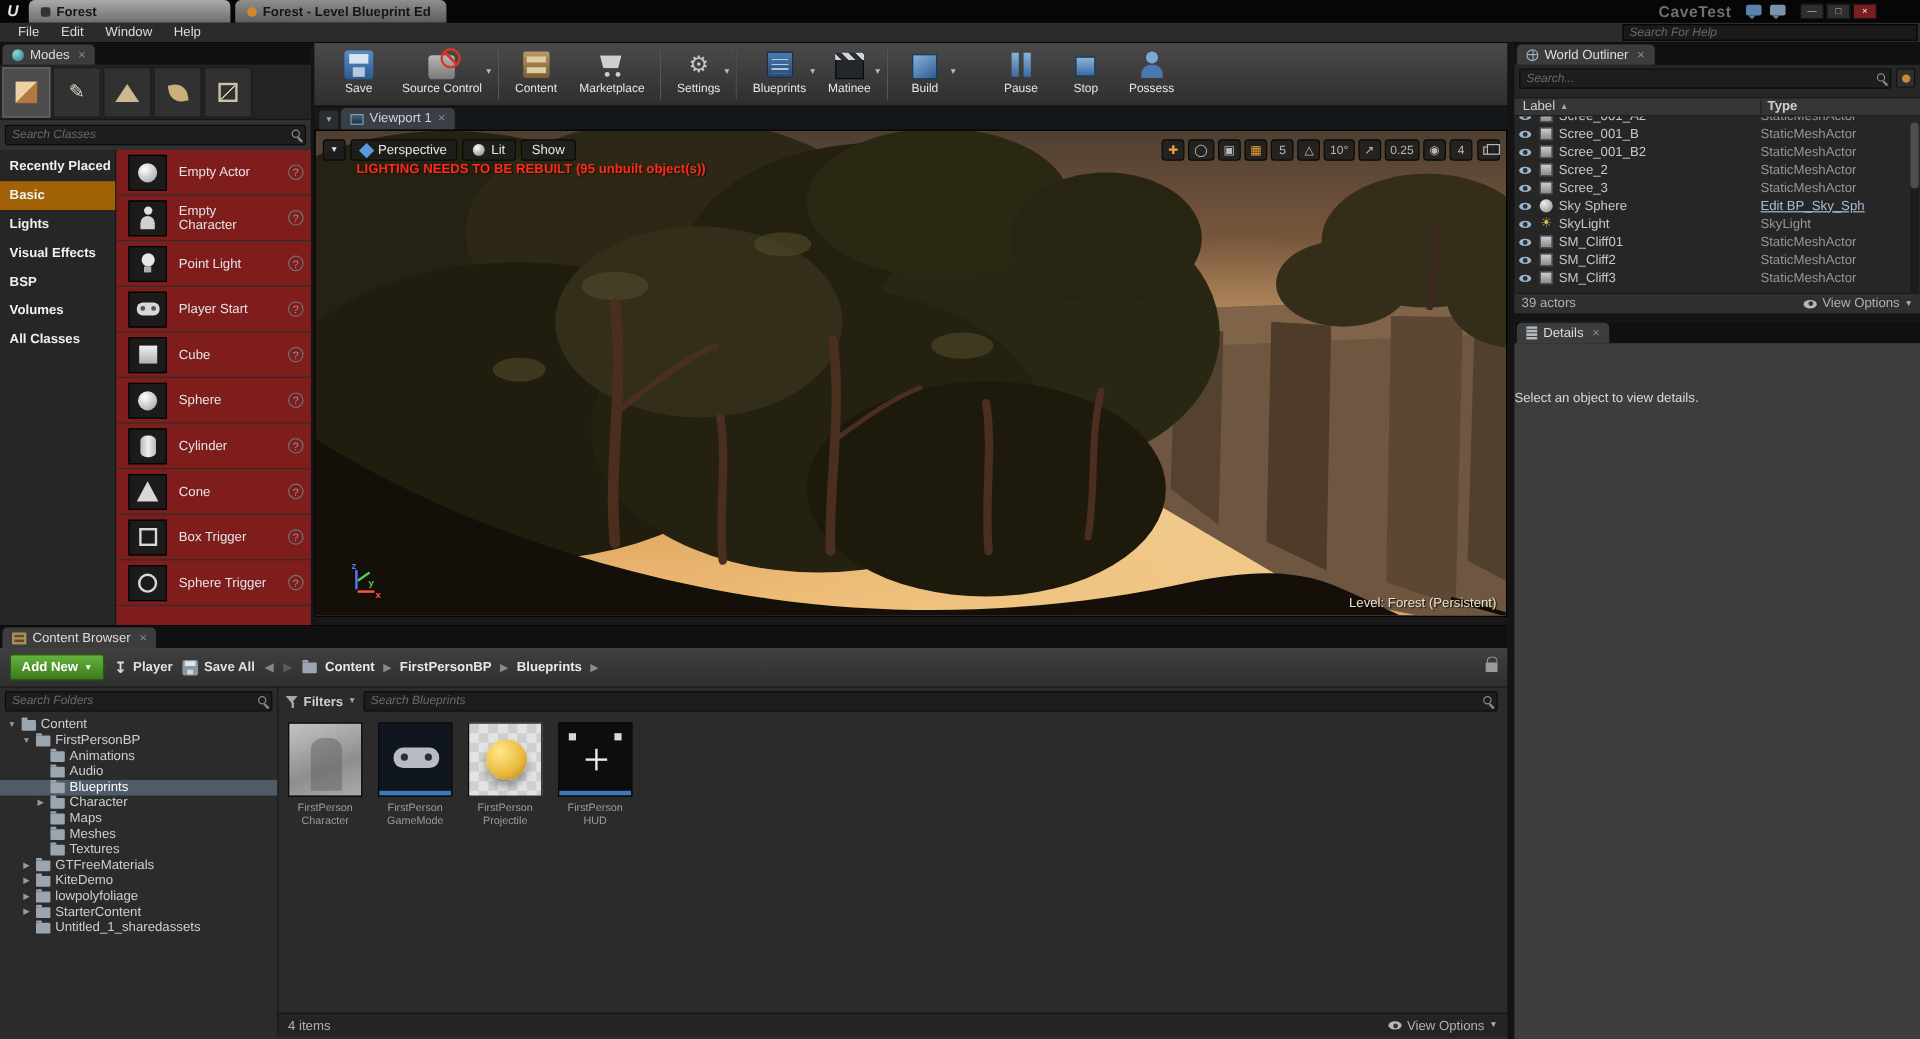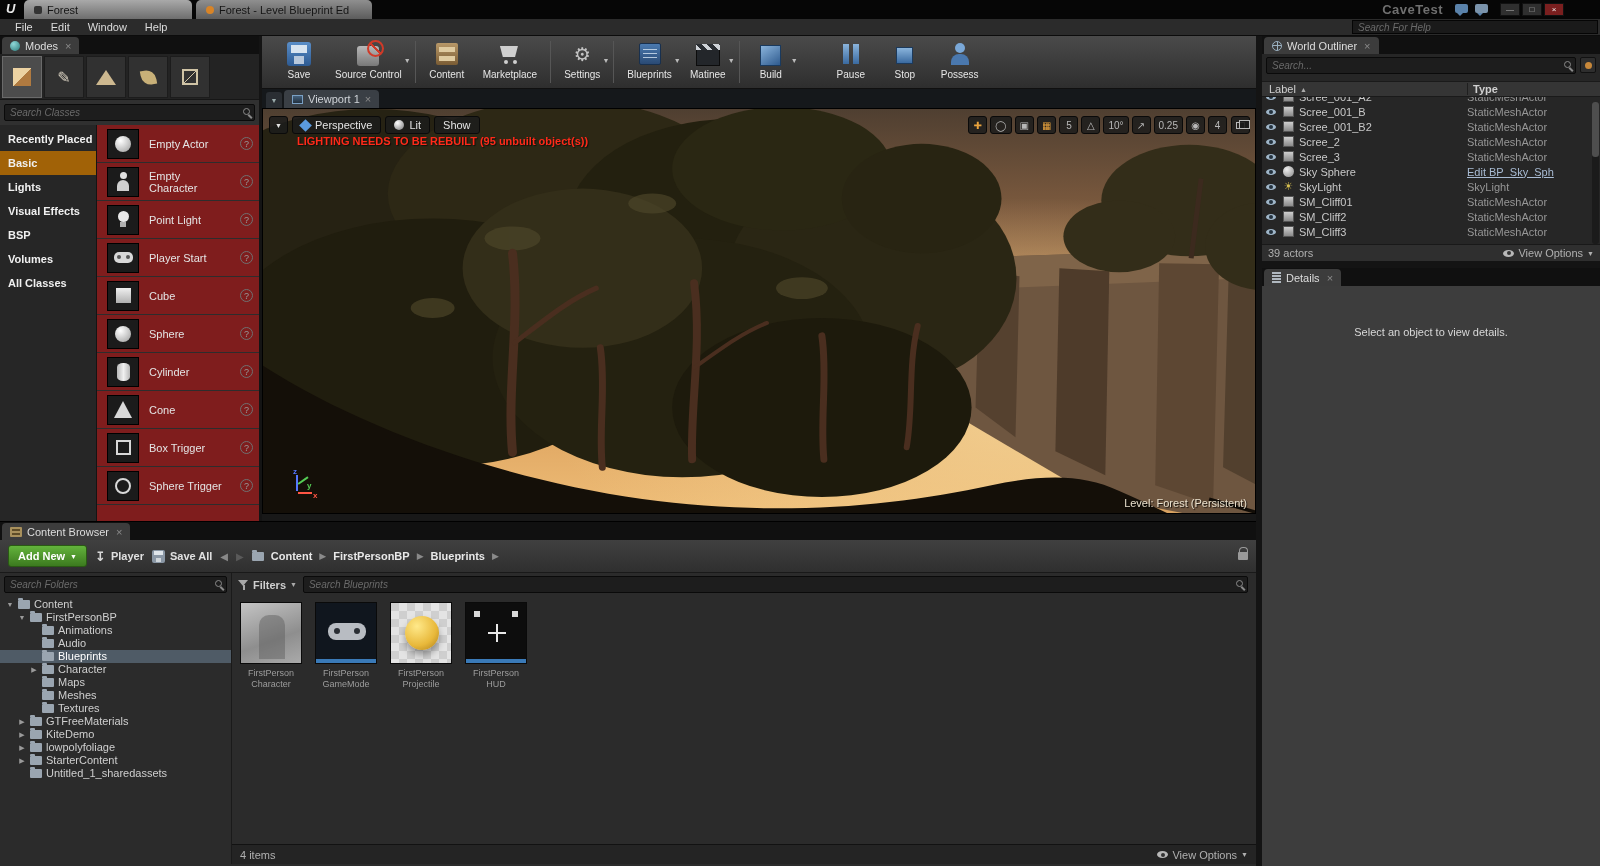--- a/index.html
+++ b/index.html
@@ -2,21 +2,21 @@
 <html><head>
 <meta charset="utf-8">
 <style>
 *{margin:0;padding:0;box-sizing:border-box;}
 html,body{background:#000;}
 #root{position:relative;width:1600px;height:866px;background:#141414;font-family:"Liberation Sans","DejaVu Sans",sans-serif;font-size:11px;color:#ccc;overflow:hidden;}
 
 
 .titlebar{position:absolute;left:0;top:0;width:1600px;height:19px;background:#060606;}
 .app-logo{position:absolute;left:6px;top:1px;color:#e8e8e8;font-weight:bold;font-size:13px;font-style:italic;}
-.wtab{position:absolute;top:0;height:19px;border-radius:5px 5px 0 0;color:#151515;display:flex;align-items:center;gap:5px;padding:0 10px;font-size:11px;}
+.wtab{position:absolute;top:0;height:19px;border-radius:5px 5px 0 0;color:#151515;display:flex;align-items:center;gap:5px;padding:0 10px;font-size:11px;font-weight:bold;}
 .wtab1{left:24px;width:168px;background:linear-gradient(#a9a9a9,#6e6e6e);}
 .wtab2{left:196px;width:176px;background:linear-gradient(#8f8f8f,#5c5c5c);}
 .tabdot{width:8px;height:8px;border-radius:2px;background:#333;}
 .tabdot.orange{background:#d88427;border-radius:50%;}
 .project-name{position:absolute;right:157px;top:2px;font-size:13px;font-weight:bold;color:#6f6f6f;letter-spacing:.5px;}
 .bubble{position:absolute;top:4px;width:13px;height:9px;border-radius:2px;background:#5a82aa;}
 .bubble::after{content:"";position:absolute;left:2px;bottom:-3px;border-left:3px solid transparent;border-right:3px solid transparent;border-top:3px solid #5a82aa;}
 .bubble.b2{background:#7a93ab;}
 .wbtn{position:absolute;top:3px;width:20px;height:13px;background:#2f2f2f;border:1px solid #111;color:#bbb;font-size:8px;display:flex;align-items:center;justify-content:center;}
 .wclose{background:#7a1f1f;color:#eee;}
@@ -177,21 +177,21 @@
 .oltype.link{color:#a9bcd4;text-decoration:underline;}
 .ol-foot{position:absolute;left:0;right:0;bottom:0;height:17px;background:#2f2f2f;border-top:1px solid #191919;display:flex;align-items:center;padding:0 6px;color:#b0b0b0;}
 .ol-foot .spacer{flex:1;}
 .vo{display:flex;align-items:center;gap:4px;color:#b0b0b0;}
 .vscroll{position:absolute;right:1px;top:66px;width:7px;height:142px;background:#1b1b1b;border-radius:3px;}
 .vthumb{width:7px;height:55px;background:#4e4e4e;border-radius:3px;}
 
 
 .details{position:absolute;left:1262px;top:268px;width:338px;height:598px;background:#3d3d3d;}
 .details .body{position:relative;height:580px;}
-.det-msg{position:absolute;left:0;right:0;top:40px;text-align:center;color:#d8d8d8;}
+.det-msg{position:absolute;left:0;right:0;top:40px;text-align:left;color:#d8d8d8;}
 
 
 .cbrowser{position:absolute;left:0;top:521px;width:1256px;height:345px;background:#2b2b2b;border-top:1px solid #000;}
 .cb-toolbar{height:33px;background:linear-gradient(#404040,#2f2f2f);border-bottom:1px solid #191919;display:flex;align-items:center;gap:8px;padding:0 8px;}
 .addnew{height:22px;background:linear-gradient(#63b33c,#3c7a1f);border:1px solid #2a5a14;border-radius:3px;color:#fff;font-weight:bold;display:flex;align-items:center;gap:5px;padding:0 9px;font-size:11px;}
 .addnew .dd2{font-size:7px;}
 .cb-btn{display:flex;align-items:center;gap:5px;color:#e0e0e0;font-weight:bold;font-size:11px;}
 .impico{font-size:13px;color:#d8d8d8;line-height:1;}
 .minifloppy{width:13px;height:13px;background:#8a97a5;border-radius:2px;position:relative;}
 .minifloppy::before{content:"";position:absolute;left:2px;top:1px;right:2px;height:4px;background:#dfe5ea;}

